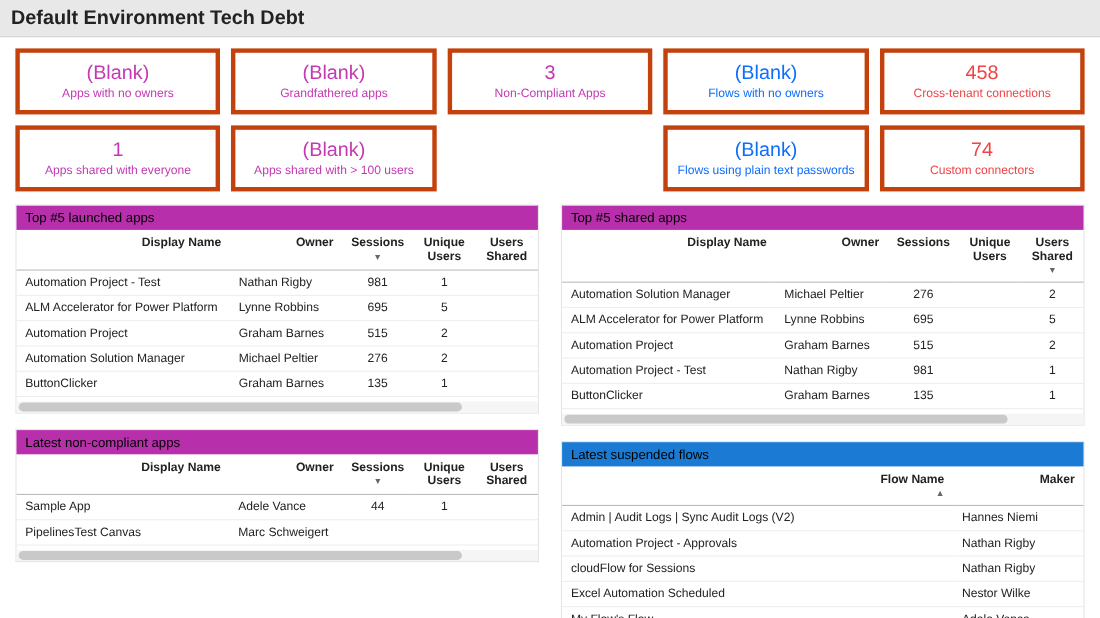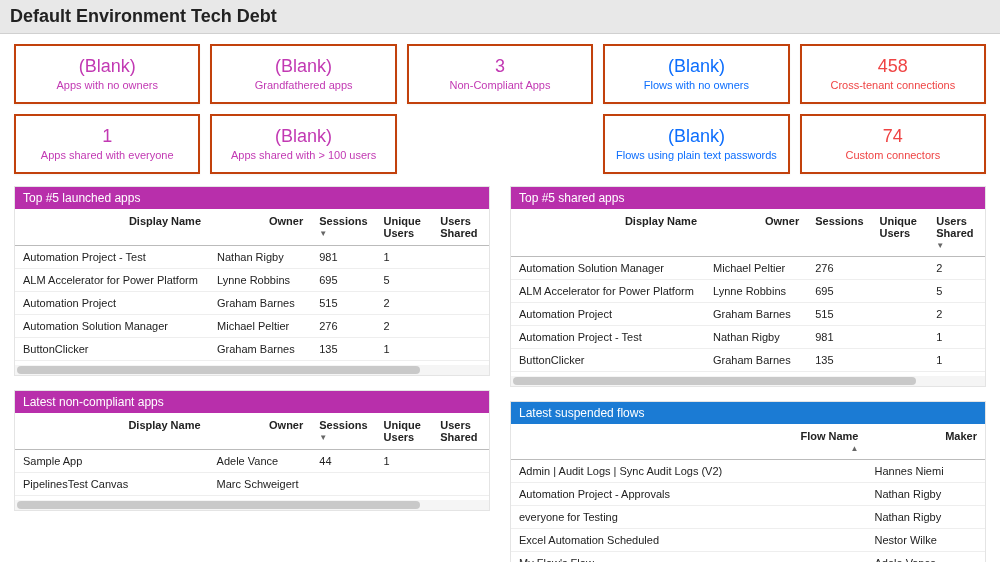--- a/index.html
+++ b/index.html
@@ -23,21 +23,21 @@
     padding: 10px 14px 20px 14px;
     min-height: 540px;
   }
   .kpi-row {
     display: flex;
     gap: 10px;
     margin-bottom: 10px;
   }
   .kpi-card {
     background: #fff;
-    border: 2px solid #c2410c;
+    border: 4px solid #c2410c;
     box-shadow: 0 1px 2px rgba(0,0,0,0.05);
     flex: 1;
     height: 60px;
     display: flex;
     flex-direction: column;
     align-items: center;
     justify-content: center;
     text-align: center;
     padding: 4px 6px;
   }
@@ -61,21 +61,21 @@
     gap: 20px;
     margin-top: 12px;
   }
   .col { flex: 1; display: flex; flex-direction: column; gap: 14px; }
   .panel {
     border: 1px solid #e4e4e4;
     background: #fff;
   }
   .panel-header {
     padding: 4px 8px;
-    color: #ffffff;
+    color: #000000;
     font-size: 12px;
     font-weight: 400;
   }
   .hdr-magenta { background: #b82fab; }
   .hdr-blue    { background: #1b7bd4; }
 
   table {
     width: 100%;
     border-collapse: collapse;
     font-size: 11px;
@@ -84,21 +84,21 @@
     text-align: right;
     font-weight: 700;
     padding: 6px 8px;
     border-bottom: 1px solid #bbb;
     vertical-align: top;
   }
   td {
     padding: 5px 8px;
     border-bottom: 1px solid #eee;
   }
-  .num { text-align: left; }
+  .num { text-align: center; }
   .sort-ind {
     font-size: 8px;
     color: #666;
     display: block;
     margin-top: 2px;
   }
   .hscroll {
     height: 10px;
     background: #f5f5f5;
     position: relative;
@@ -339,21 +339,21 @@
           <tbody id="tb-flows">
               <tr>
                 <td>Admin | Audit Logs | Sync Audit Logs (V2)</td>
                 <td>Hannes Niemi</td>
               </tr>
               <tr>
                 <td>Automation Project - Approvals</td>
                 <td>Nathan Rigby</td>
               </tr>
               <tr>
-                <td>everyone for Testing</td>
+                <td>cloudFlow for Sessions</td>
                 <td>Nathan Rigby</td>
               </tr>
               <tr>
                 <td>Excel Automation Scheduled</td>
                 <td>Nestor Wilke</td>
               </tr>
               <tr>
                 <td>My Flow's Flow</td>
                 <td>Adele Vance</td>
               </tr>

